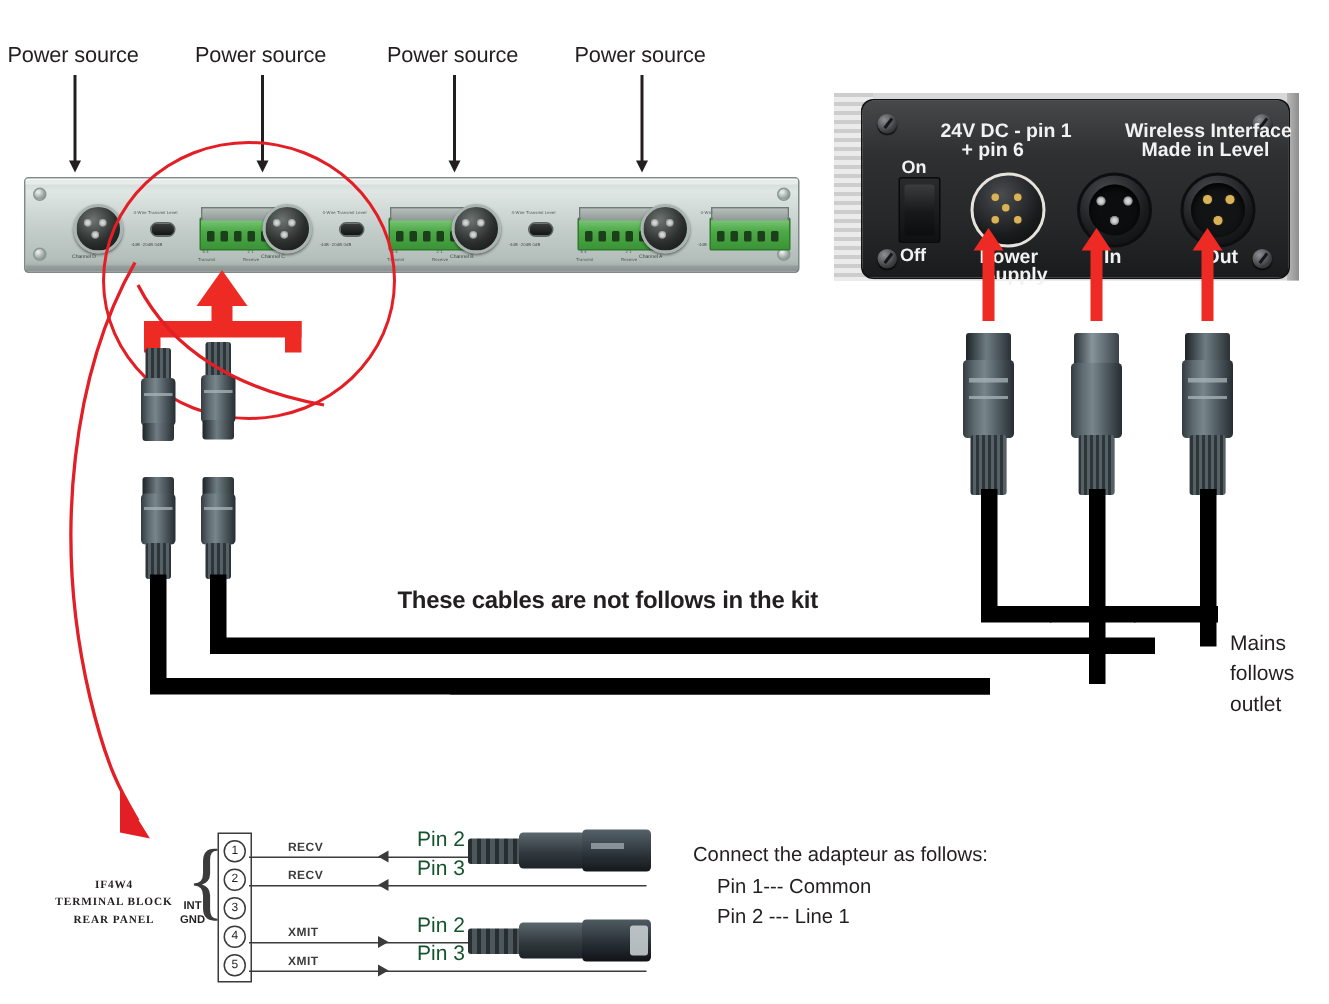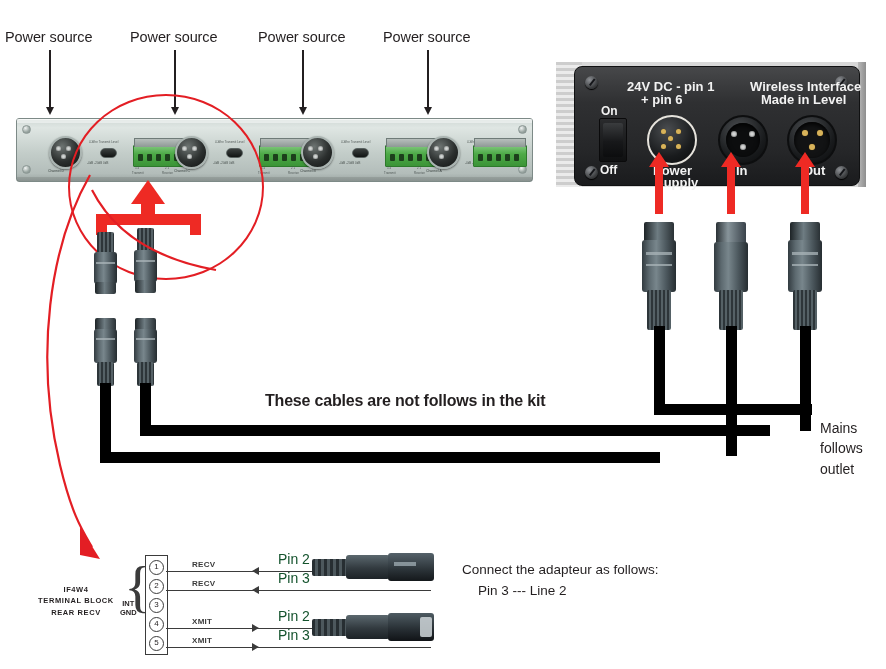--- a/index.html
+++ b/index.html
@@ -75,21 +75,21 @@
   .updart .head{position:absolute;width:0;height:0;border-left:10px solid transparent;
         border-right:10px solid transparent;border-bottom:15px solid #ee2a24;}
 
   
   .note-bold{font-size:16px;font-weight:bold;color:#231f20;white-space:nowrap;letter-spacing:-0.2px;}
   .mains{font-size:14px;color:#231f20;line-height:1.45;}
   .connect-list{font-size:13.5px;color:#231f20;line-height:1.52;white-space:nowrap;}
 
   
   .tb-name{position:absolute;font-size:7.5px;font-weight:bold;color:#231f20;
-        letter-spacing:.6px;line-height:1.5;text-align:center;white-space:nowrap;}
+        letter-spacing:.6px;line-height:1.5;text-align:center;white-space:nowrap;font-family:Liberation Serif, serif;}
   .tb-rect{position:absolute;border:1.4px solid #3b3b3b;background:#fff;}
   .tb-num{position:absolute;width:13px;height:13px;border:1.2px solid #3b3b3b;border-radius:50%;
         font-size:8px;line-height:11px;text-align:center;color:#231f20;background:#fff;}
   .tb-line{position:absolute;background:#3b3b3b;height:1.2px;}
   .tb-sig{position:absolute;font-size:8px;font-weight:bold;color:#3b3b3b;letter-spacing:.3px;}
   .tb-pin{position:absolute;font-size:14px;color:#14532d;}
   .ah-left{position:absolute;width:0;height:0;border-top:4px solid transparent;
         border-bottom:4px solid transparent;border-right:7px solid #3b3b3b;}
   .ah-right{position:absolute;width:0;height:0;border-top:4px solid transparent;
         border-bottom:4px solid transparent;border-left:7px solid #3b3b3b;}
@@ -351,29 +351,30 @@
 <div class="abs note-bold" style="left:265px;top:392px;">These cables are not follows in the kit</div>
 
 <div class="abs mains" style="left:820px;top:418px;">
   <div>Mains</div>
   <div>follows</div>
   <div>outlet</div>
 </div>
 
 <div class="abs" style="left:462px;top:560px;">
   <div class="connect-list">Connect the adapteur as follows:</div>
-  <div class="connect-list" style="padding-left:16px;">Pin 3 --- Line 2</div>
+  <div class="connect-list" style="padding-left:16px;">Pin 1--- Common</div>
+  <div class="connect-list" style="padding-left:16px;">Pin 2 --- Line 1</div>
 </div>
 
 <div class="abs" style="left:20px;top:540px;width:450px;height:125px;">
 
   <div class="tb-name" style="left:4px;top:44px;width:104px;">
     <span>IF4W4</span><br>
     <span>TERMINAL  BLOCK</span><br>
-    <span>REAR  RECV</span>
+    <span>REAR  PANEL</span>
   </div>
 
   <div class="brace" style="left:104px;top:18px;">{</div>
 
   <div class="tb-rect" style="left:125px;top:15px;width:21px;height:98px;"></div>
 
   <div class="intgnd" style="left:100px;top:59px;">
     <span>INT</span><br>
     <span>GND</span>
   </div>

